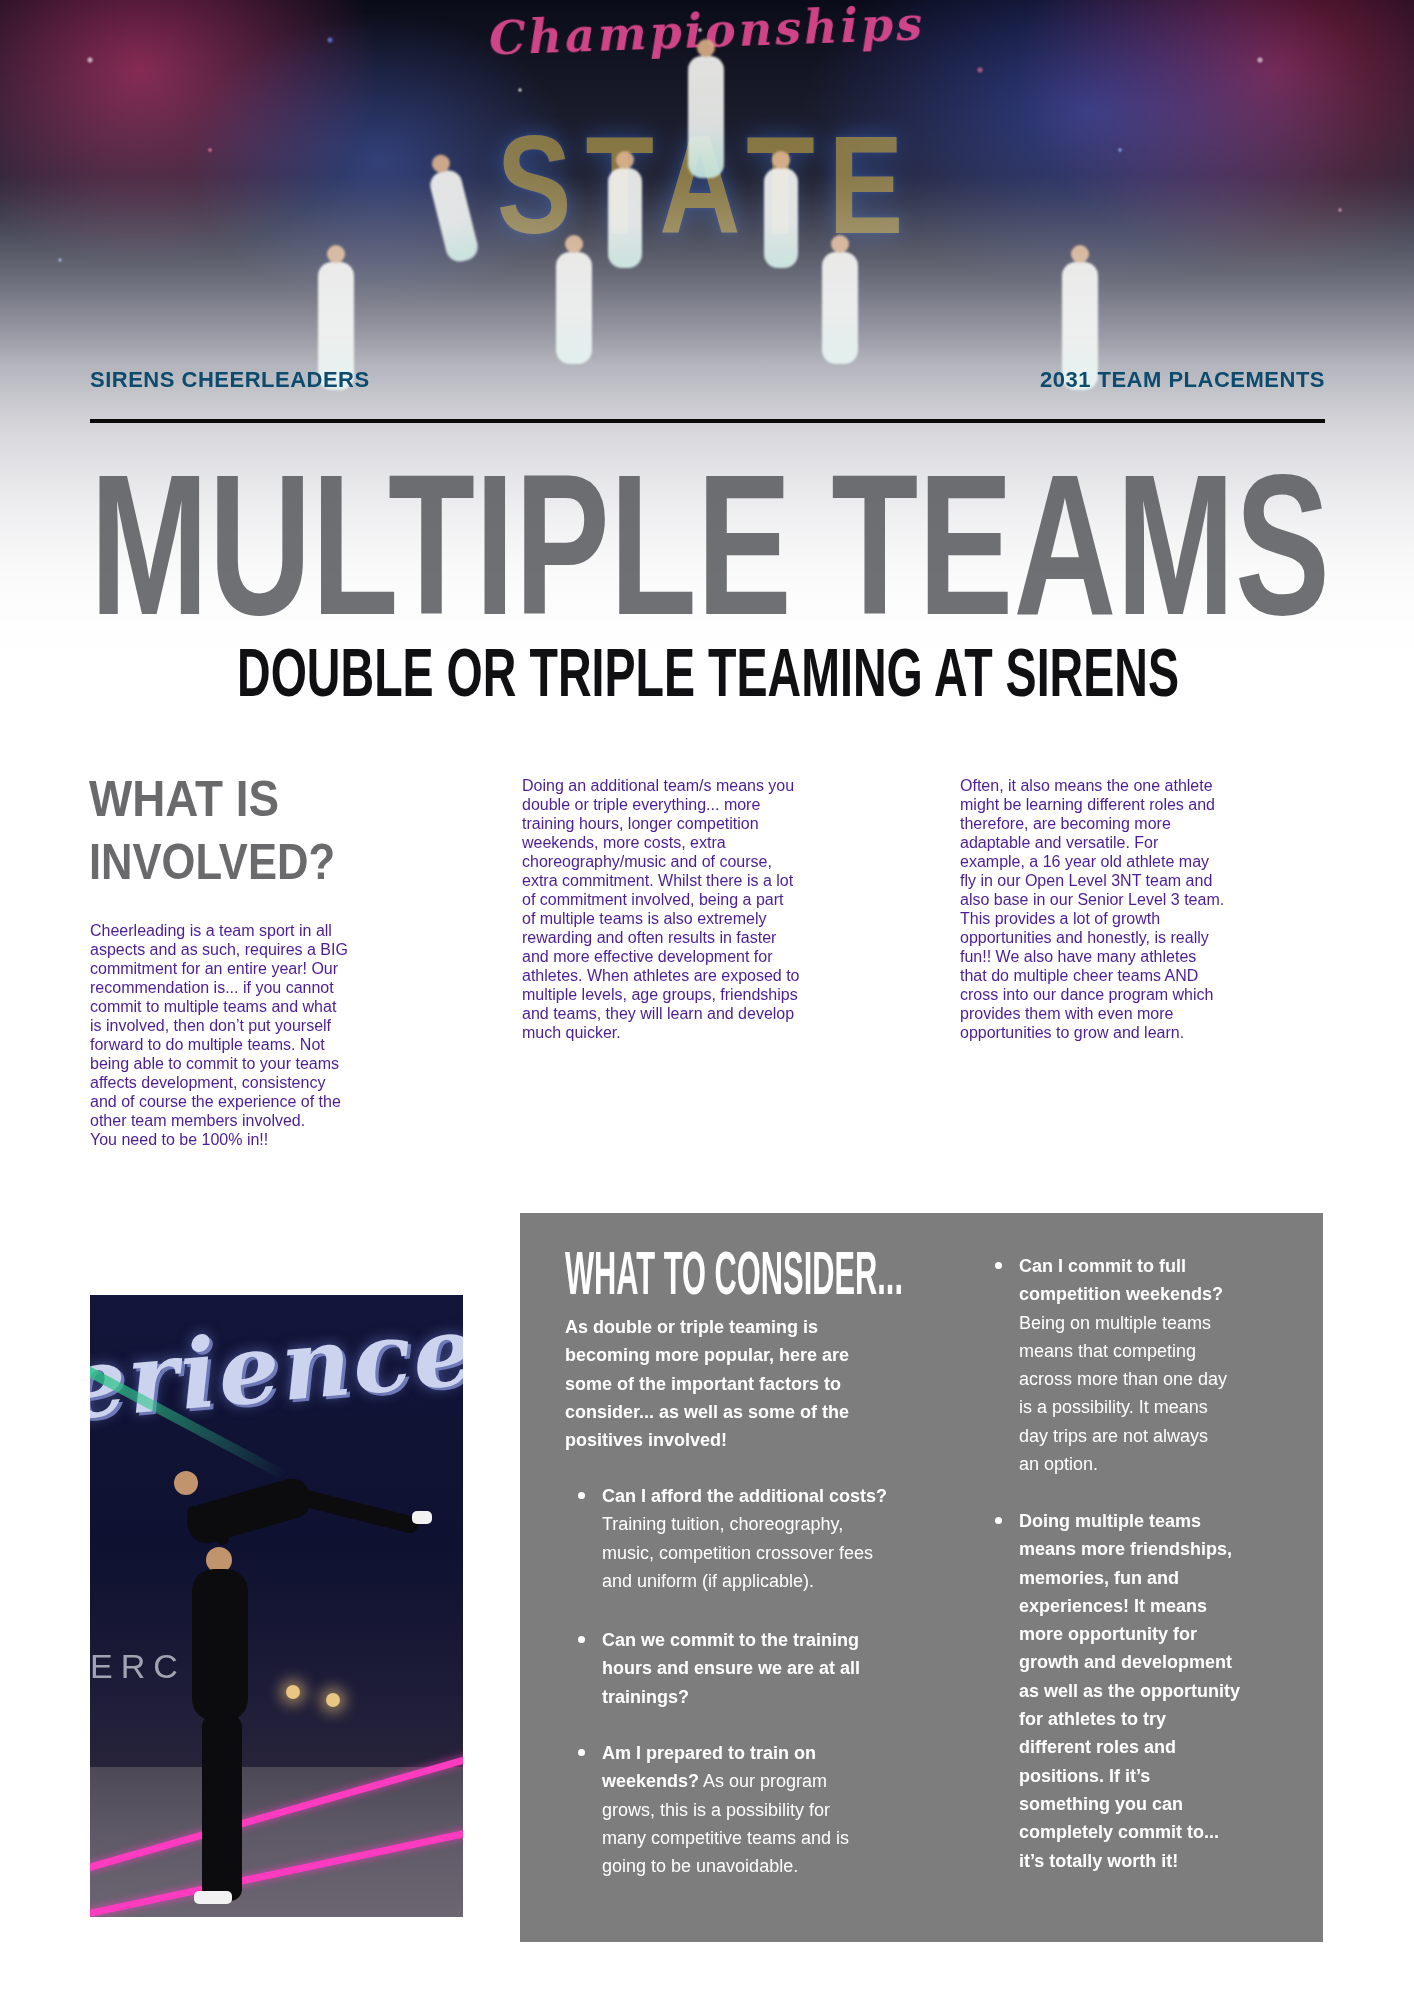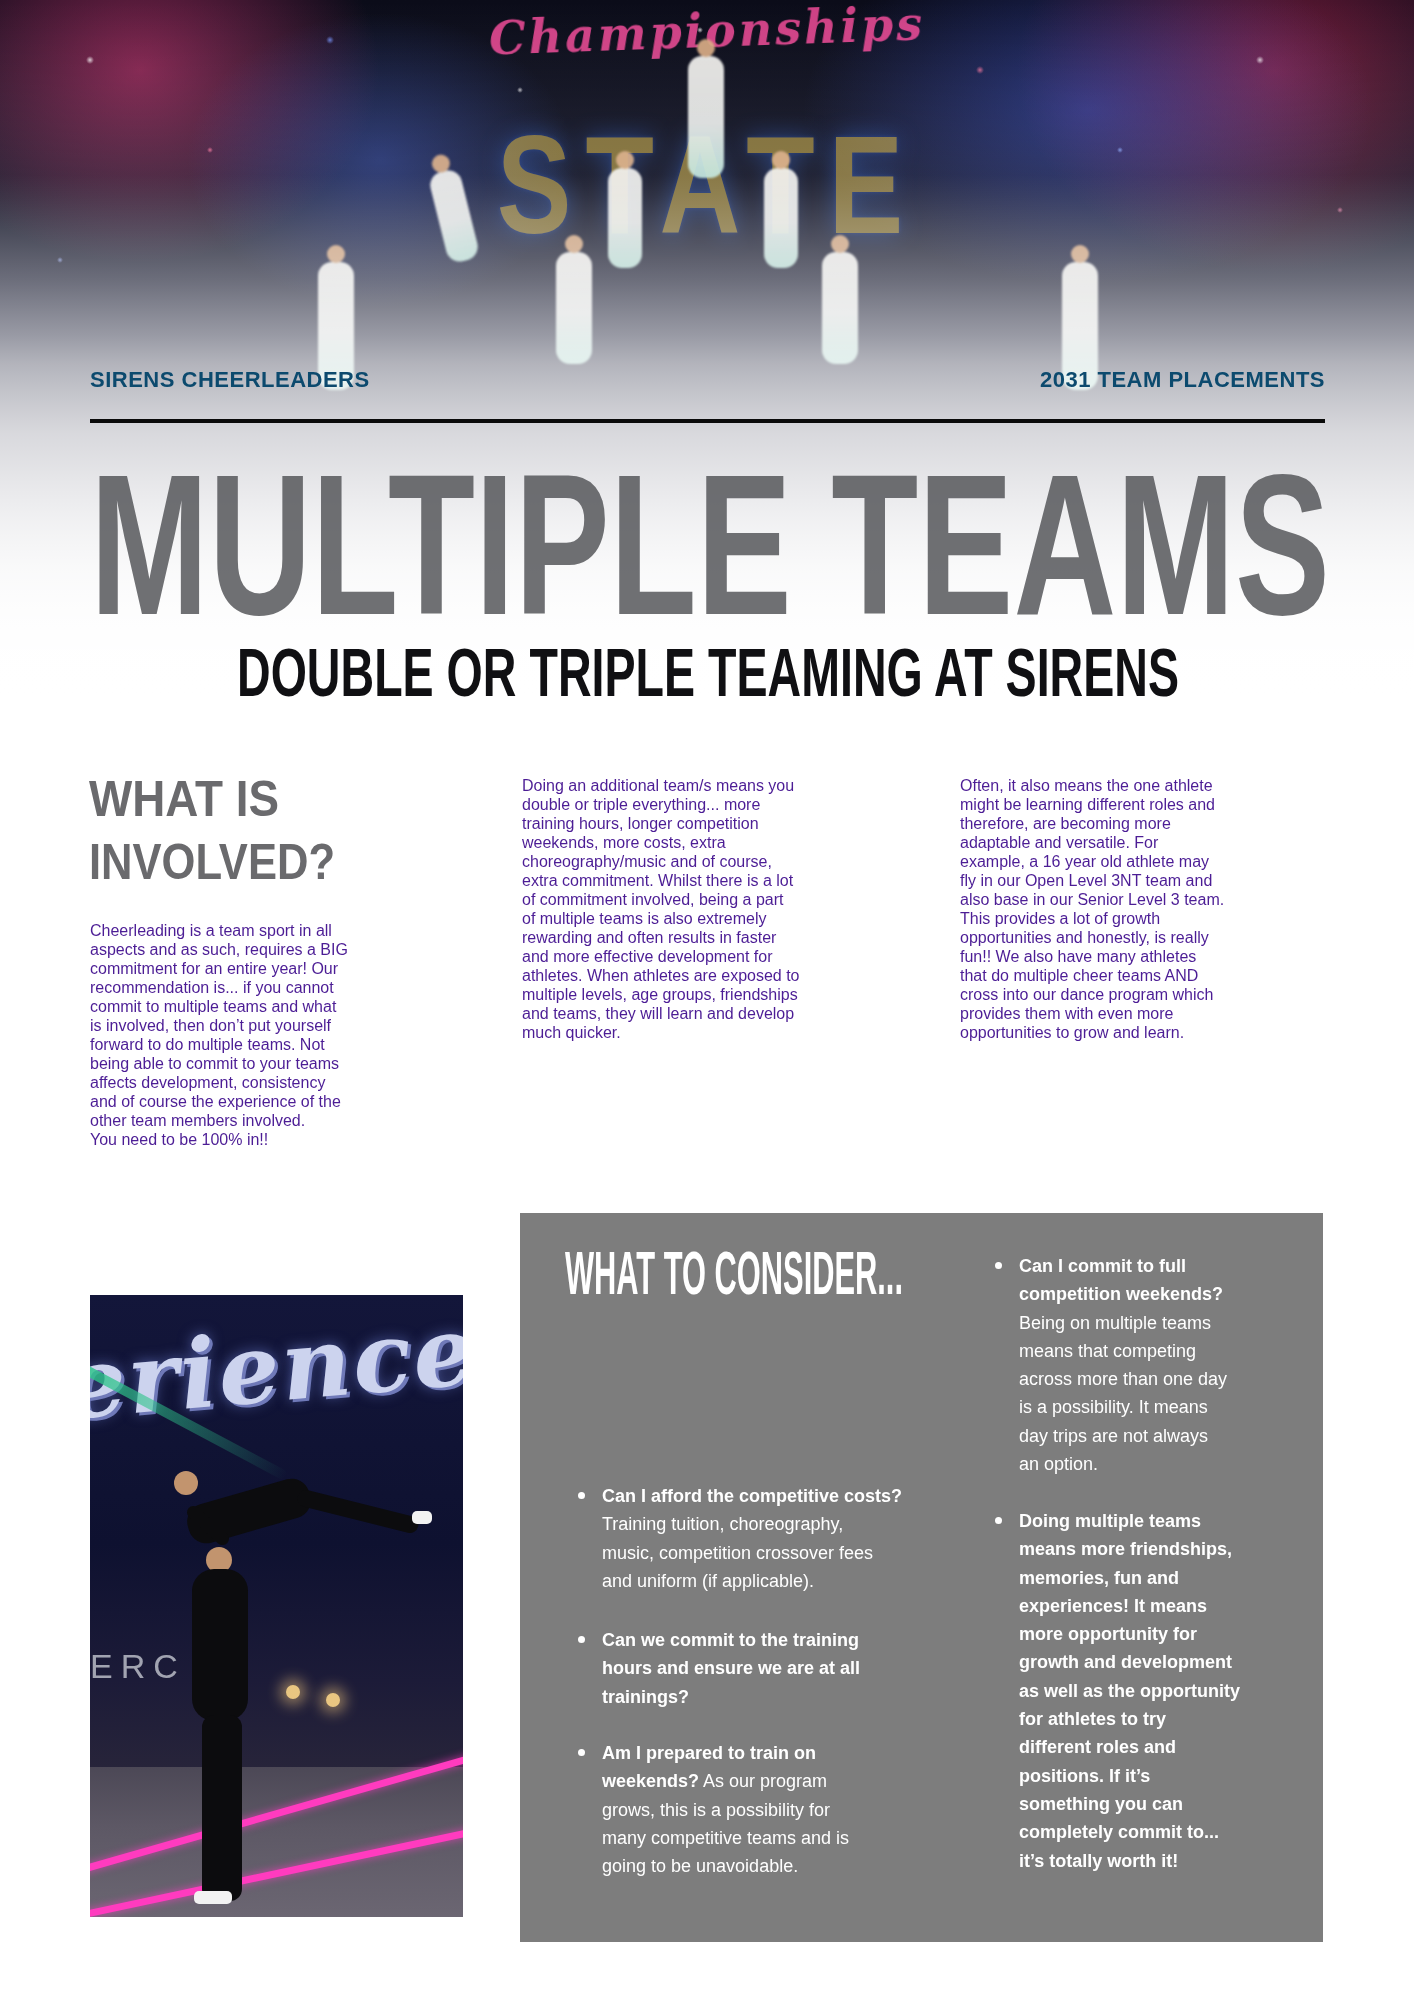--- a/index.html
+++ b/index.html
@@ -182,24 +182,29 @@
     <div class="head" style="left:116px;top:252px;width:26px;height:26px;"></div>
     <div class="sil" style="left:102px;top:274px;width:56px;height:152px;border-radius:22px;"></div>
     <div class="sil" style="left:112px;top:420px;width:40px;height:186px;border-radius:12px;"></div>
     <div class="shoe" style="left:104px;top:596px;width:38px;height:13px;"></div>
   </div>
 
   <div class="consider">
     <svg class="svgtxt" style="left:45px;top:36px;" width="346" height="52">
       <text x="0" y="45" textLength="338" lengthAdjust="spacingAndGlyphs" font-family="Liberation Sans, sans-serif" font-weight="bold" font-size="62" fill="#ffffff">WHAT TO CONSIDER...</text>
     </svg>
+    <div class="c-intro">As double or triple teaming is
+becoming more popular, here are
+some of the important factors to
+consider... as well as some of the
+positives involved!</div>
 
     <div class="bullet bl1">
       <span class="bdot"></span>
-      <div class="btext"><strong>Can I afford the competitive costs?</strong><span>
+      <div class="btext"><strong>Can I afford the additional costs?</strong><span>
 Training tuition, choreography,
 music, competition crossover fees
 and uniform (if applicable).</span></div>
     </div>
     <div class="bullet bl2">
       <span class="bdot"></span>
       <div class="btext"><strong>Can we commit to the training
 hours and ensure we are at all
 trainings?</strong><span></span></div>
     </div>

